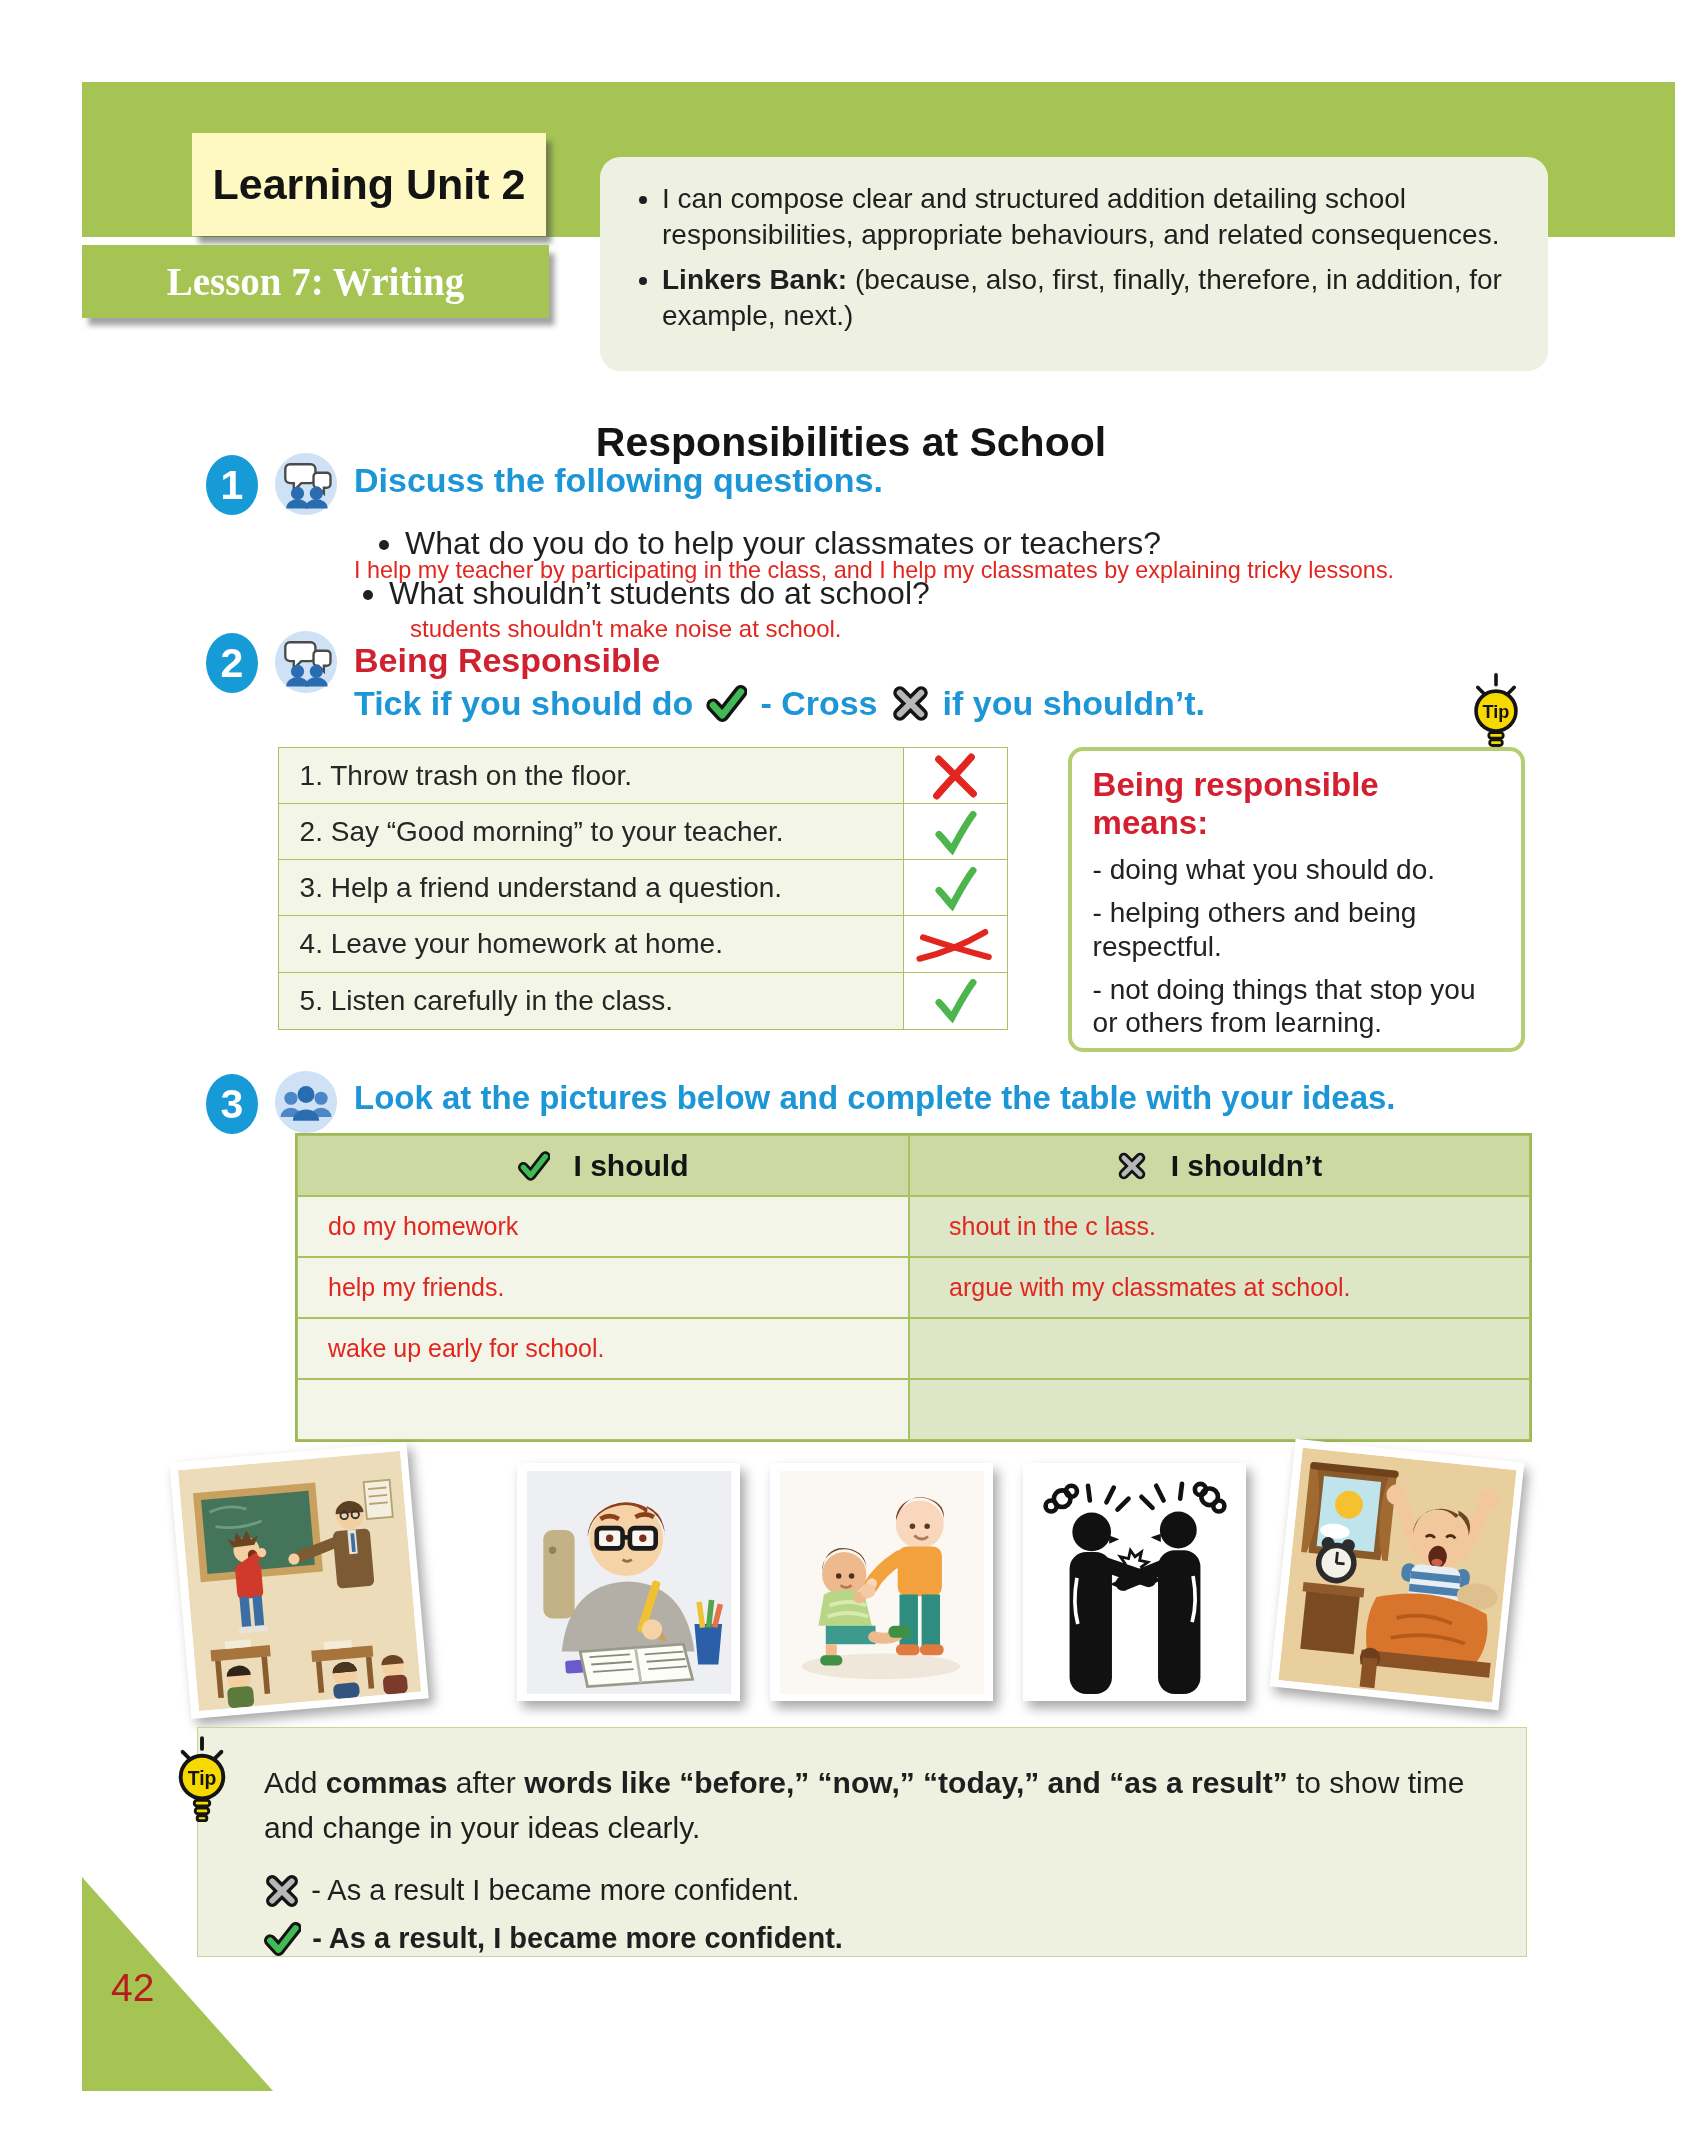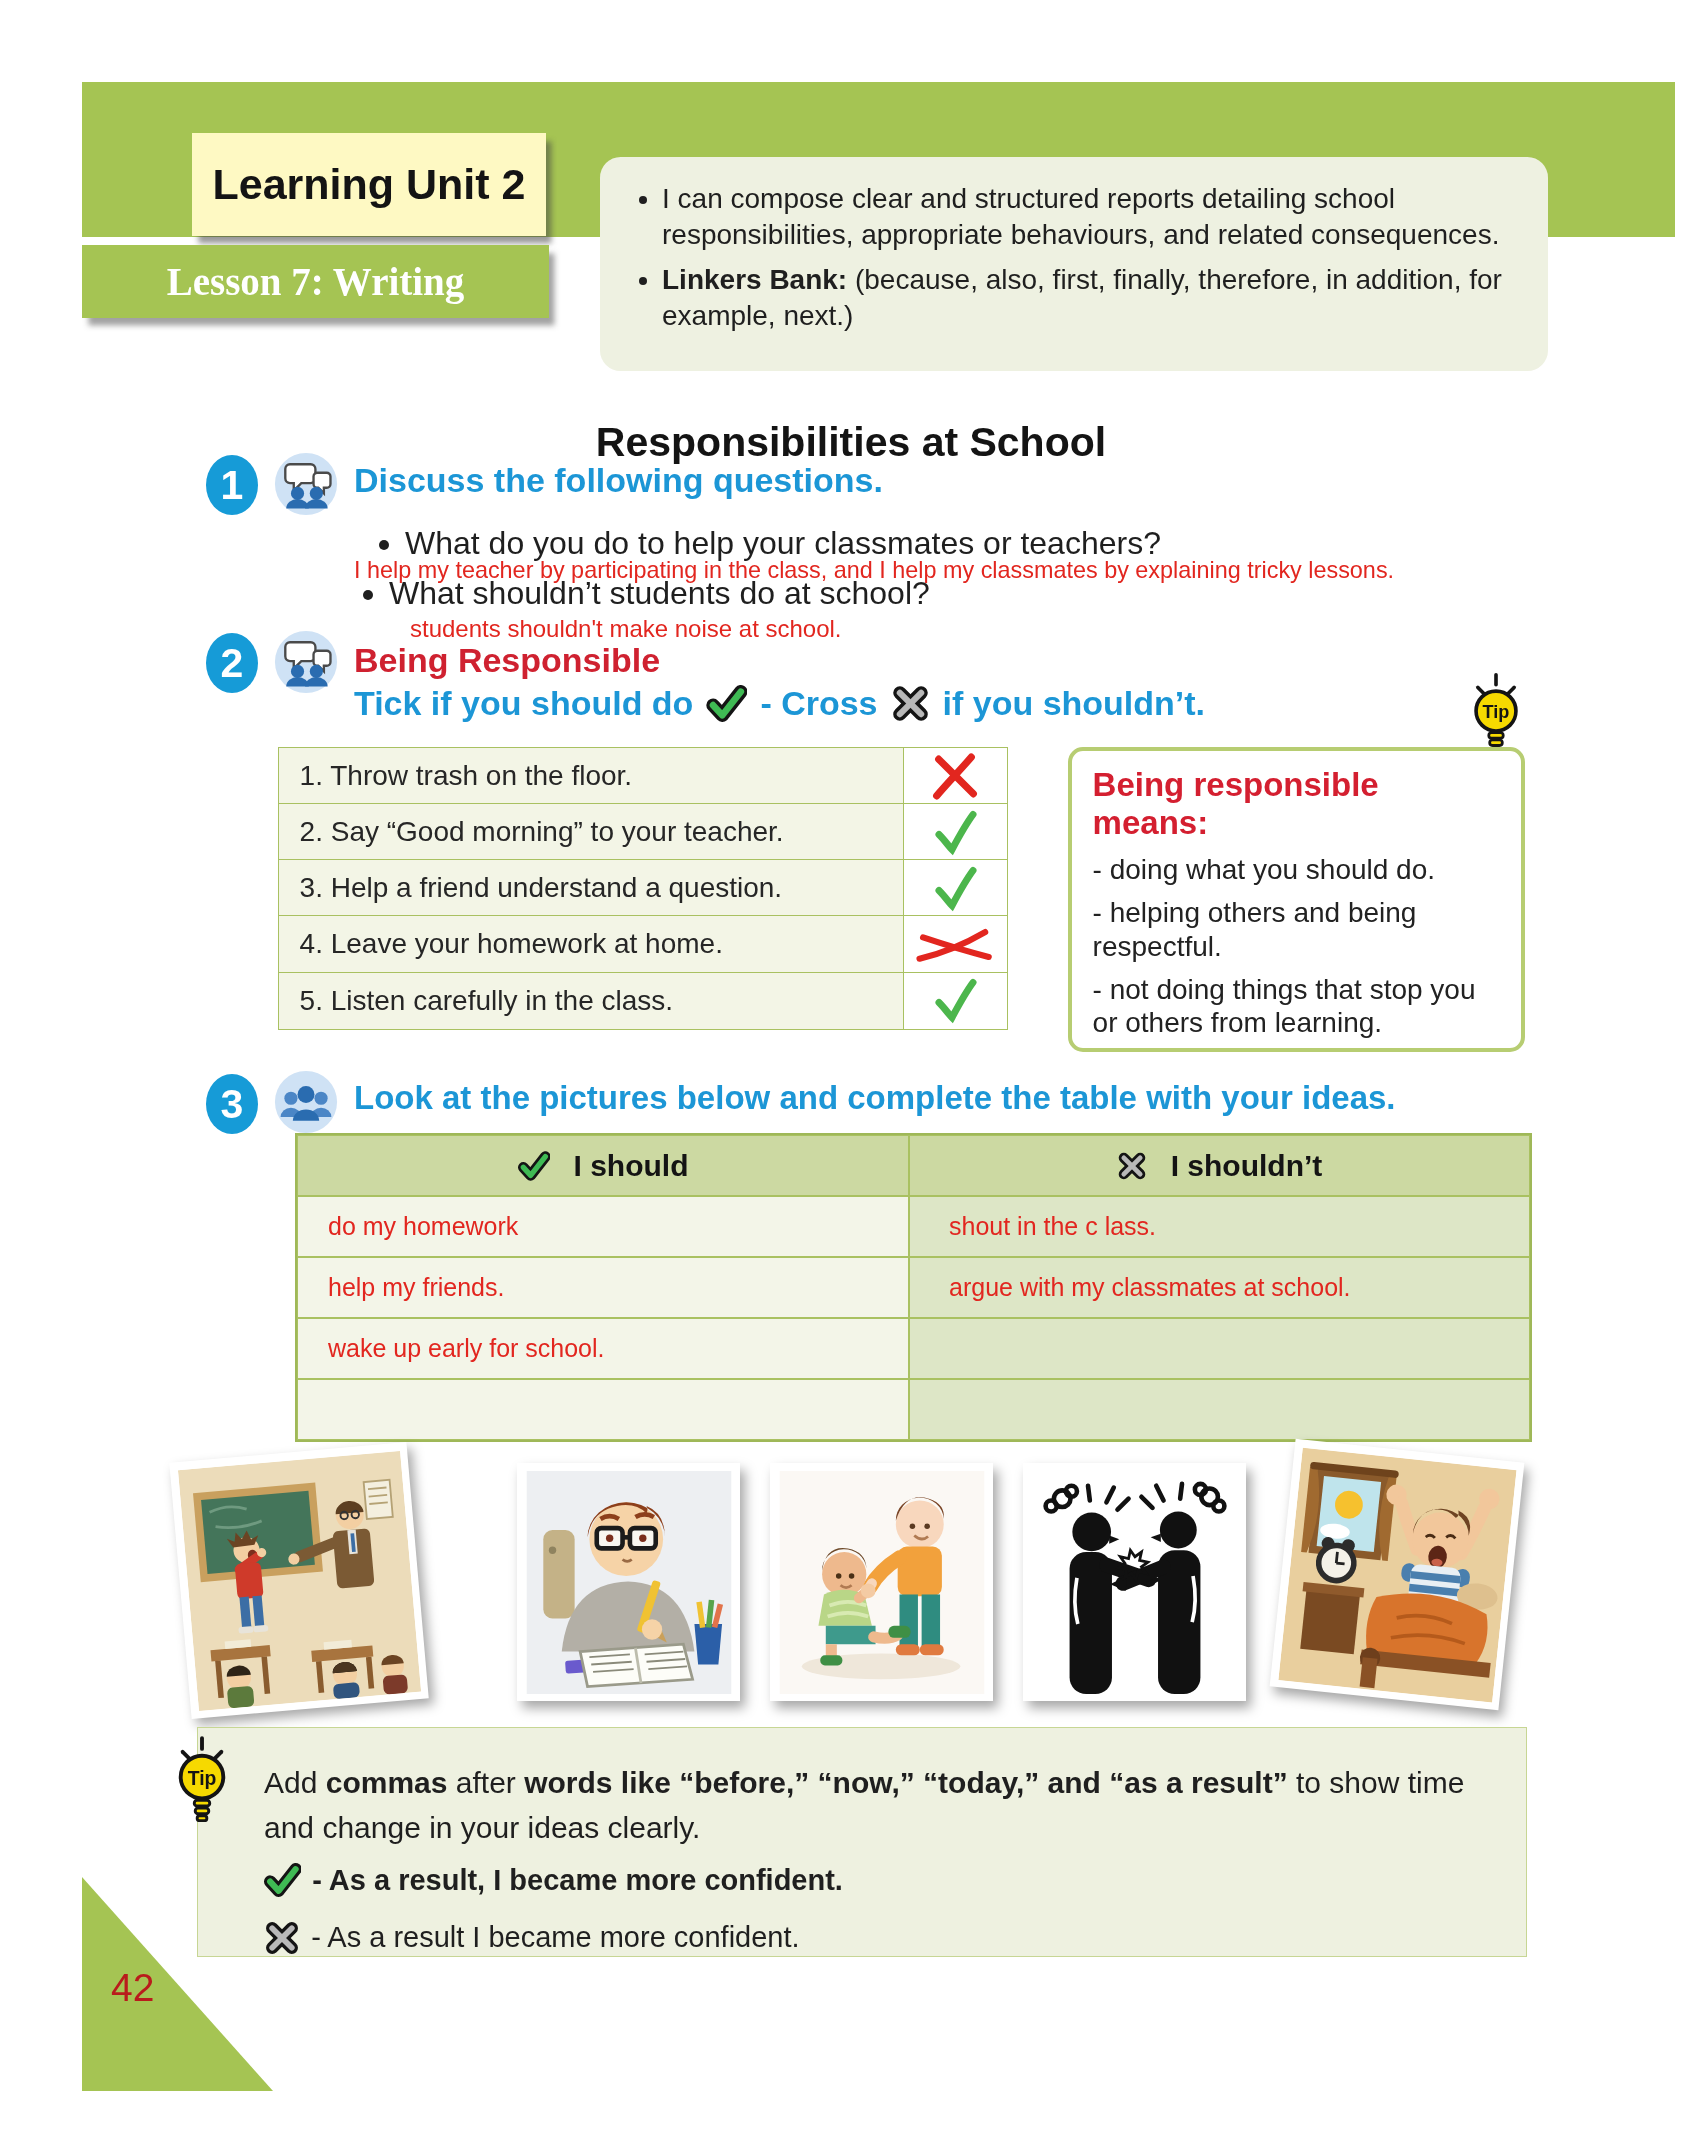--- a/index.html
+++ b/index.html
@@ -87,21 +87,21 @@
   <div class="band"></div>
   <div class="unit-box">
     <span>Learning Unit 2</span>
   </div>
   <div class="unit-bar"></div>
   <div class="lesson-box">
     <span>Lesson 7: Writing</span>
   </div>
   <div class="obj-box">
     <ul class="obj">
-      <li><span>I can compose clear and structured reports detailing school responsibilities, appropriate behaviours, and related consequences.</span></li>
+      <li><span>I can compose clear and structured addition detailing school responsibilities, appropriate behaviours, and related consequences.</span></li>
       <li><b>Linkers Bank:</b><span> (because, also, first, finally, therefore, in addition, for example, next.)</span></li>
     </ul>
   </div>
 
   <h1 class="main-title">Responsibilities at School</h1>
 
   <div class="badge" style="left:206px;top:455px;">1</div>
   <span class="cicon" style="left:274px;top:452px;">
     <svg viewBox="0 0 68 68" width="64" height="64">
       <circle cx="34" cy="34" r="33" fill="#cfe2f5"></circle>
@@ -452,40 +452,40 @@
       <rect x="86" y="210" width="140" height="16" fill="#8a5125"></rect>
       <circle cx="96" cy="218" r="11" fill="#6e3f1c"></circle>
       <rect x="88" y="218" width="16" height="32" fill="#8a5125"></rect>
     </svg>
   </div>
 
   <div class="btip">
     <div class="l1">
       <span>Add </span><b>commas</b><span> after </span><b>words like “before,” “now,” “today,” and “as a result”</b><span> to show time and change in your ideas clearly.</span>
     </div>
-    <div class="ex bold">
-      <svg width="37" height="34" viewBox="0 0 48 44">
-        <path d="M8 24 L19 36 L41 8" fill="none" stroke="#141414" stroke-width="16" stroke-linecap="round" stroke-linejoin="round"></path>
-        <path d="M8 24 L19 36 L41 8" fill="none" stroke="#3fba54" stroke-width="8" stroke-linecap="round" stroke-linejoin="round"></path>
-      </svg>
-      <span>- As a result, I became more confident.</span>
-    </div>
     <div class="ex first">
       <svg width="36" height="36" viewBox="0 0 44 44">
         <g stroke="#141414" stroke-width="15" stroke-linecap="round">
             <line x1="10" y1="10" x2="34" y2="34"></line>
             <line x1="34" y1="10" x2="10" y2="34"></line>
           </g>
         <g stroke="#b8b8b8" stroke-width="7" stroke-linecap="round">
             <line x1="10" y1="10" x2="34" y2="34"></line>
             <line x1="34" y1="10" x2="10" y2="34"></line>
           </g>
       </svg>
       <span>- As a result I became more confident.</span>
     </div>
+    <div class="ex bold">
+      <svg width="37" height="34" viewBox="0 0 48 44">
+        <path d="M8 24 L19 36 L41 8" fill="none" stroke="#141414" stroke-width="16" stroke-linecap="round" stroke-linejoin="round"></path>
+        <path d="M8 24 L19 36 L41 8" fill="none" stroke="#3fba54" stroke-width="8" stroke-linecap="round" stroke-linejoin="round"></path>
+      </svg>
+      <span>- As a result, I became more confident.</span>
+    </div>
   </div>
 
   <span class="bulb" style="left:171px;top:1730px;">
     <svg viewBox="0 0 64 96" width="62" height="94">
       <g stroke="#141414" stroke-width="4" stroke-linecap="round">
         <line x1="12" y1="22" x2="20" y2="30"></line>
           <line x1="32" y1="8" x2="32" y2="19"></line>
           <line x1="52" y1="22" x2="44" y2="30"></line>
       </g>
       <circle cx="32" cy="48" r="22" fill="#f6d900" stroke="#141414" stroke-width="4"></circle>

